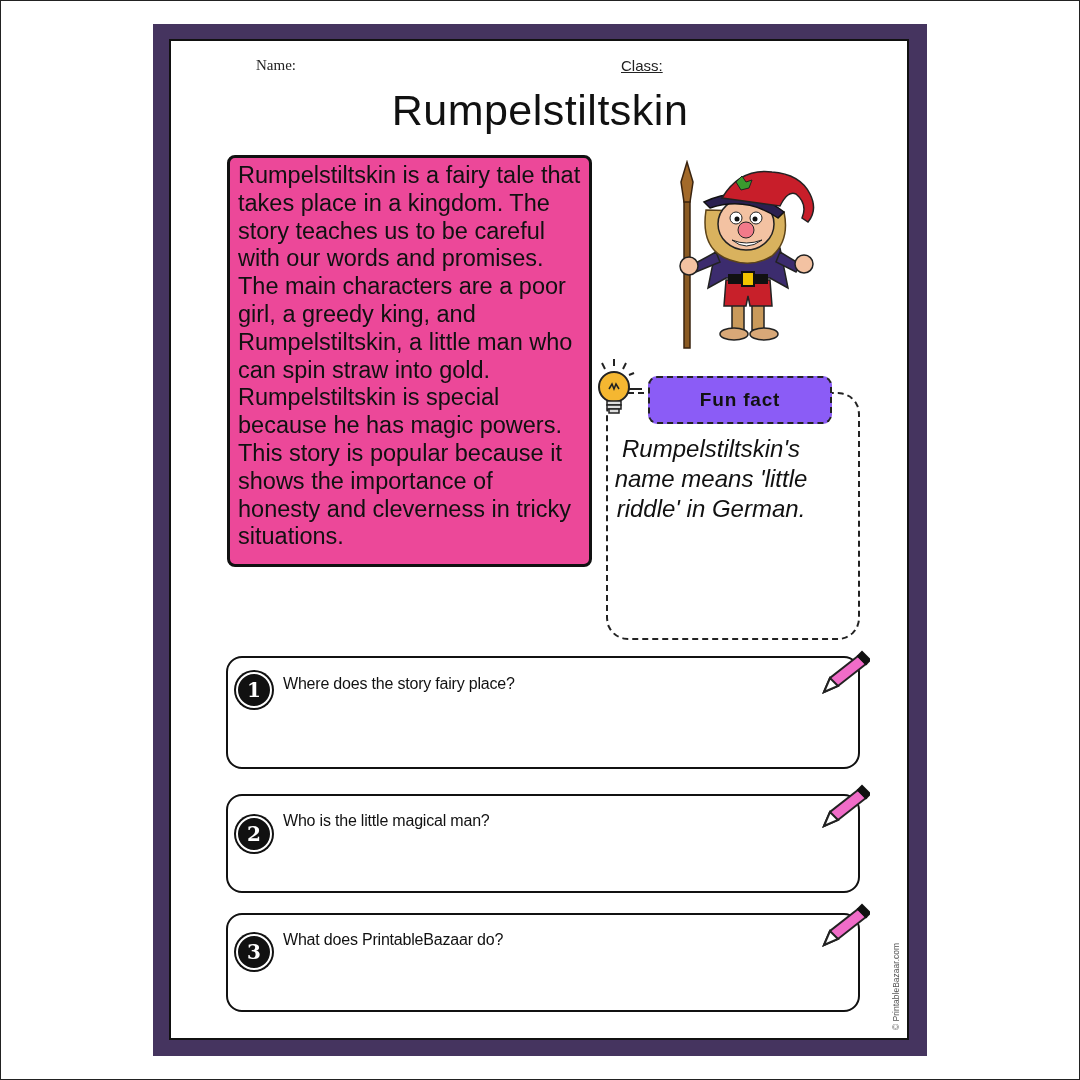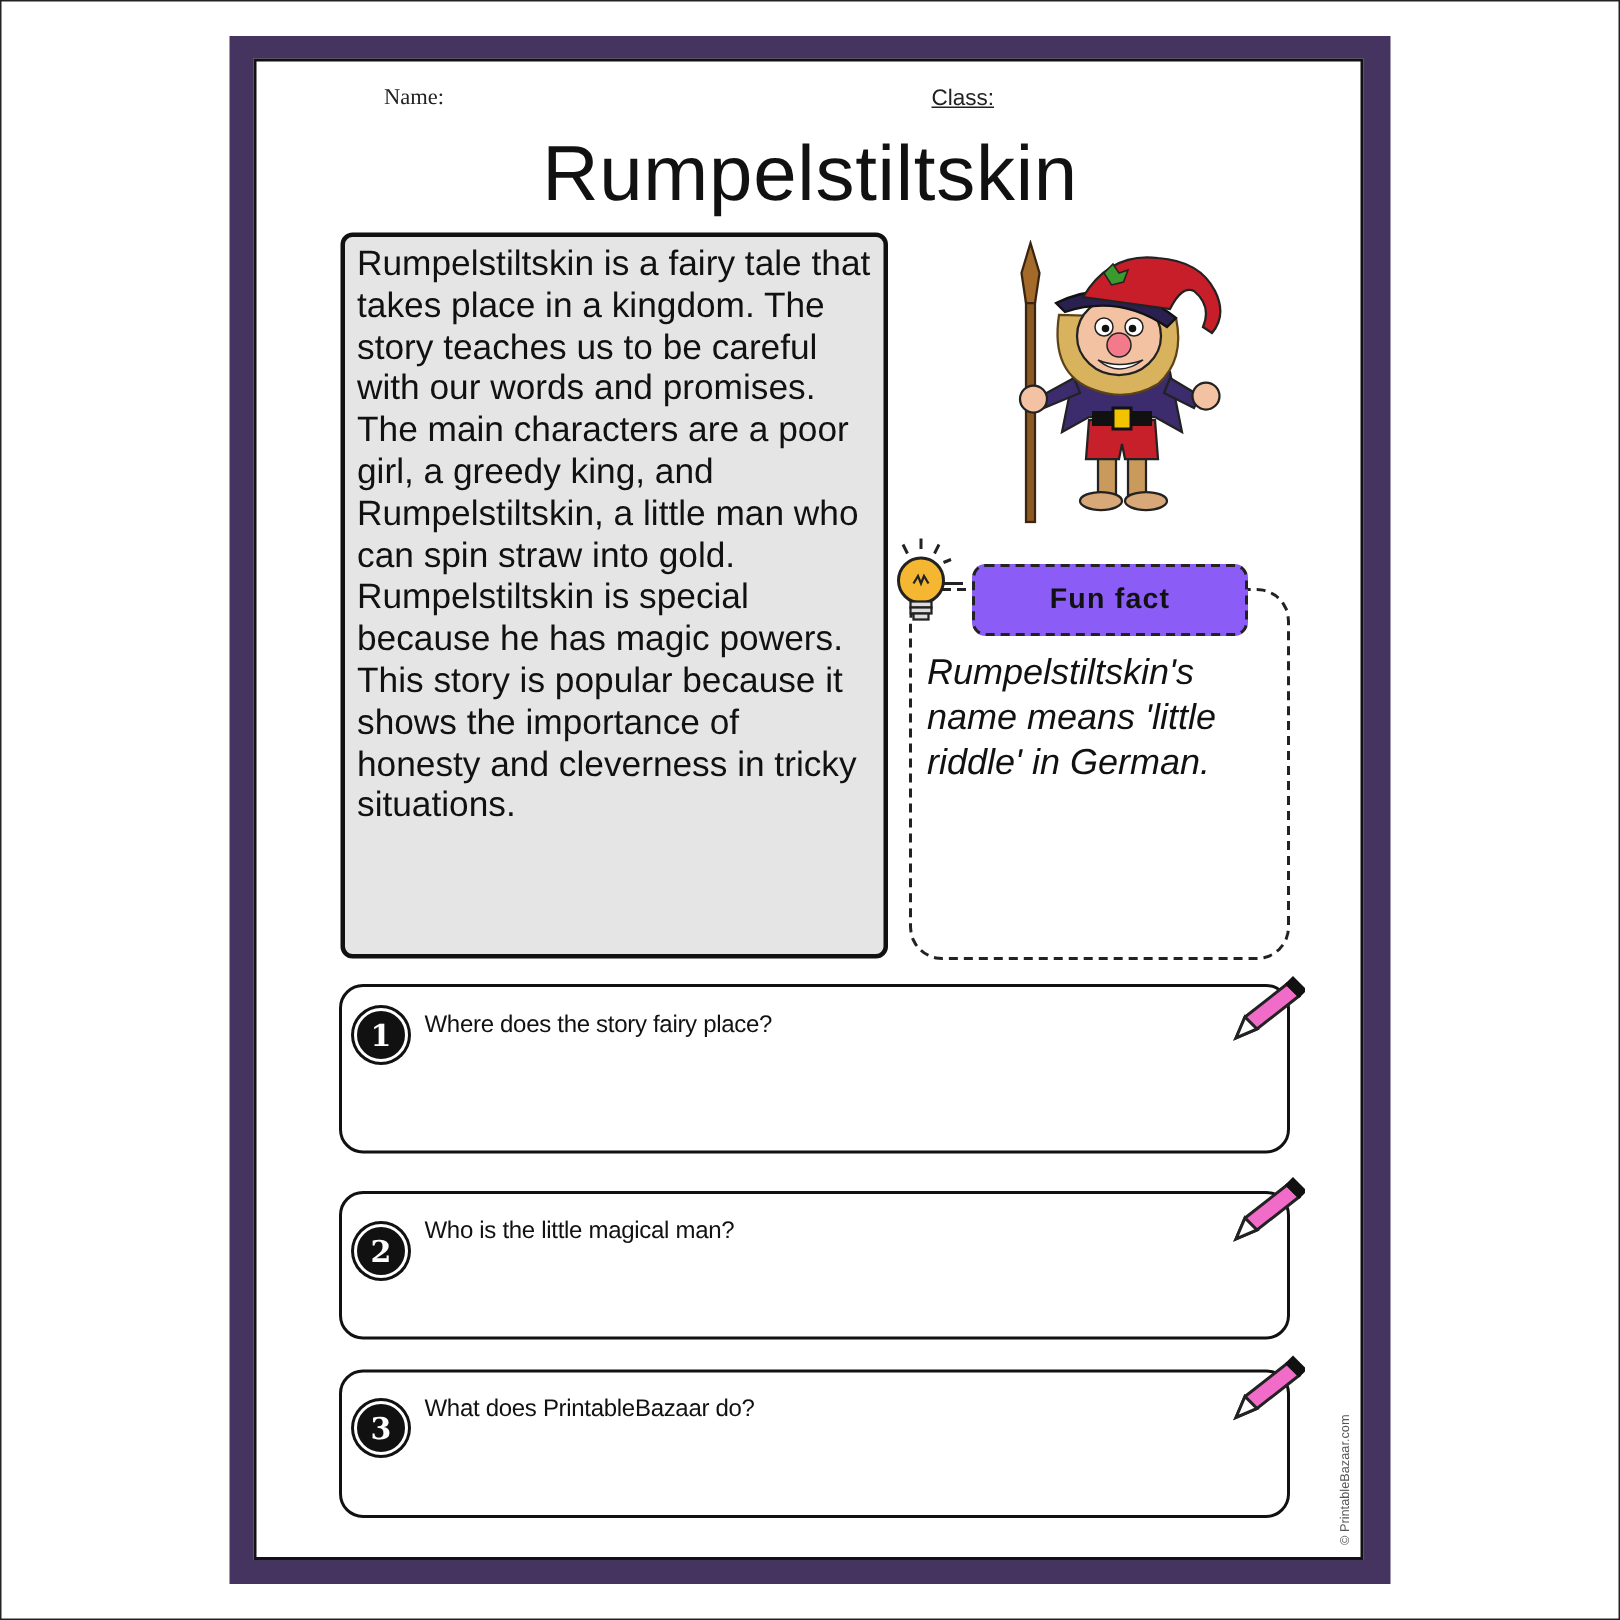--- a/index.html
+++ b/index.html
@@ -1,27 +1,27 @@
 <!DOCTYPE html>
 <html><head>
 <meta charset="utf-8">
 <style>
   html, body { margin:0; padding:0; }
   body { width:1080px; height:1080px; background:#ffffff; position:relative; overflow:hidden; font-family:"Liberation Sans", sans-serif; color:#111; }
   .outer-frame { position:absolute; left:0; top:0; width:1078px; height:1078px; border:1px solid #222; box-sizing:content-box; }
   .purple { position:absolute; left:153px; top:24px; width:774px; height:1032px; background:#45345f; }
   .sheet { position:absolute; left:169px; top:39px; width:740px; height:1001px; background:#fff; border:2px solid #111; box-sizing:border-box; }
   .lbl { position:absolute; font-size:15px; color:#222; }
-  .title { position:absolute; left:0; width:100%; top:86px; text-align:center; font-size:52px; font-weight:300; letter-spacing:0.5px; color:#111; }
-  .story-box { position:absolute; left:227px; top:155px; width:365px; height:484px; border:3px solid #111; border-radius:8px; box-sizing:border-box; padding:4px 8px; background:#e5e5e5; }
+  .title { position:absolute; left:0; width:100%; top:86px; text-align:center; font-size:43px; font-weight:300; letter-spacing:0.5px; color:#111; }
+  .story-box { position:absolute; left:227px; top:155px; width:365px; height:412px; border:3px solid #111; border-radius:8px; box-sizing:border-box; padding:4px 8px; background:#ec4899; }
   .story-text { font-size:23.5px; line-height:27.8px; color:#111; margin:0; }
   .character { position:absolute; left:660px; top:160px; width:170px; height:190px; }
   .fun-box { position:absolute; left:606px; top:392px; width:254px; height:248px; border:2px dashed #222; border-radius:22px; box-sizing:border-box; background:#fff; }
   .fun-tab { position:absolute; left:648px; top:376px; width:184px; height:48px; border:2px dashed #222; border-radius:9px; box-sizing:border-box; background:#8b5cf6; display:flex; align-items:center; justify-content:center; font-weight:bold; font-size:19px; letter-spacing:0.8px; }
-  .fun-text { position:absolute; left:618px; top:434px; width:236px; font-style:italic; font-size:24px; line-height:30px; color:#111; }
+  .fun-text { position:absolute; left:593px; top:434px; width:236px; font-style:italic; font-size:24px; line-height:30px; color:#111;text-align:center; }
   .bulb { position:absolute; left:592px; top:357px; width:50px; height:64px; }
   .q-box { position:absolute; left:226px; width:634px; border:2px solid #111; border-radius:16px; box-sizing:border-box; background:#fff; }
   .q-num { position:absolute; left:236px; width:32px; height:32px; border-radius:50%; background:#111; border:2px solid #fff; box-shadow:0 0 0 2px #111; color:#fff; font-weight:bold; font-family:"DejaVu Serif", serif; font-size:20px; display:flex; align-items:center; justify-content:center; }
   .q-text { position:absolute; left:283px; font-size:16px; color:#111; letter-spacing:-0.2px; }
   .pencil { position:absolute; width:52px; height:48px; }
   .credit { position:absolute; left:891px; top:1030px; transform:rotate(-90deg); transform-origin:left top; font-size:8.5px; color:#555; white-space:nowrap; }
 </style>
 </head>
 <body>
 

